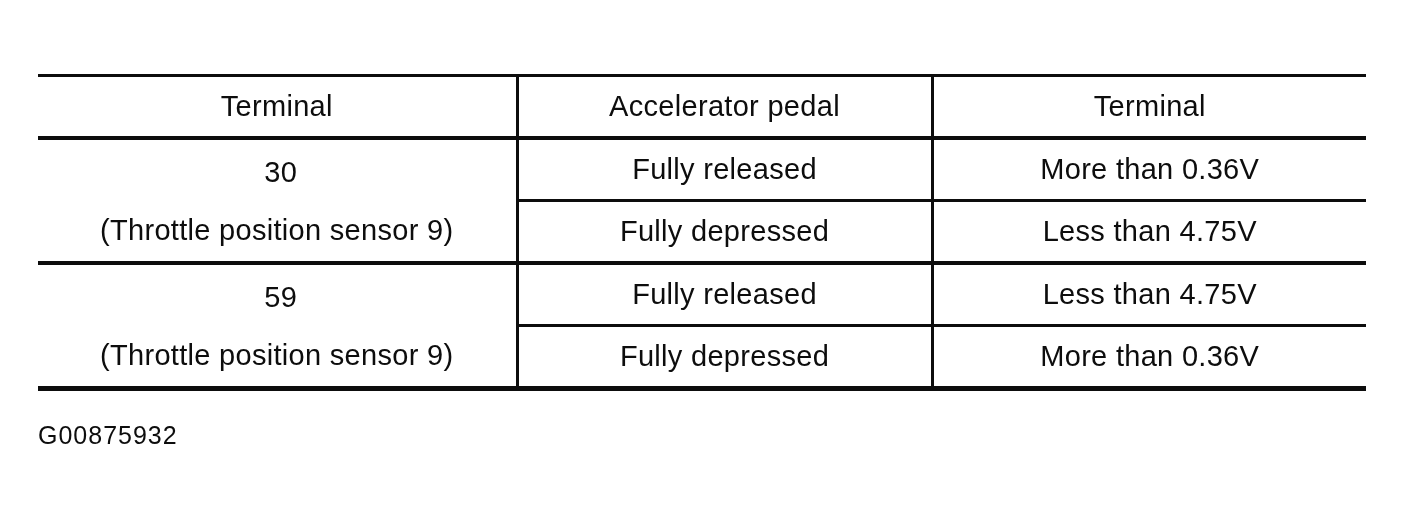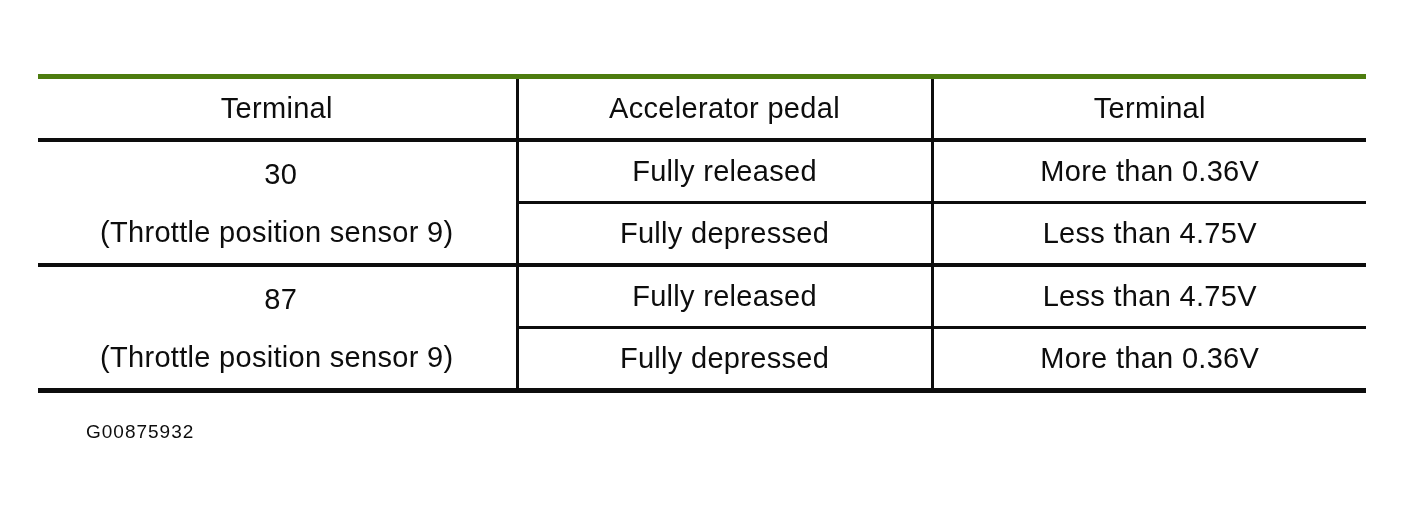--- a/index.html
+++ b/index.html
@@ -16,21 +16,21 @@
     color: #0d0d0d;
     overflow: hidden;
   }
   table.spec {
     position: absolute;
     left: 38px;
     top: 74px;
     width: 1328px;
     border-collapse: collapse;
     table-layout: fixed;
-    border-top: 5px solid #4d7c0f;
+    border-top: 2px solid #4d7c0f;
     border-bottom: 5px solid #0d0d0d;
   }
   col.c-terminal { width: 479px; }
   col.c-pedal    { width: 415px; }
   col.c-voltage  { width: 434px; }
 
   table.spec th,
   table.spec td {
     border: 3px solid #0d0d0d;
     height: 59px;
@@ -59,24 +59,23 @@
     line-height: 58px;
   }
   td.terminal-cell .term-num {
     padding-left: 8px;
   }
 
   .figure-id {
     position: absolute;
     left: 38px;
     top: 421px;
-    font-size: 19px;
+    font-size: 25px;
     letter-spacing: 1px;
     color: #0d0d0d;
-    margin-left: 48px;
   }
 </style>
 </head>
 <body>
 
 <div class="page">
 
   <table class="spec">
     <colgroup>
       <col class="c-terminal">
@@ -98,21 +97,21 @@
         </td>
         <td>Fully released</td>
         <td class="edge-right">More than 0.36V</td>
       </tr>
       <tr>
         <td>Fully depressed</td>
         <td class="edge-right">Less than 4.75V</td>
       </tr>
       <tr class="section-start">
         <td class="terminal-cell edge-left" rowspan="2">
-          <div class="term-line term-num">87</div>
+          <div class="term-line term-num">59</div>
           <div class="term-line">(Throttle position sensor 9)</div>
         </td>
         <td>Fully released</td>
         <td class="edge-right">Less than 4.75V</td>
       </tr>
       <tr>
         <td>Fully depressed</td>
         <td class="edge-right">More than 0.36V</td>
       </tr>
     </tbody>

